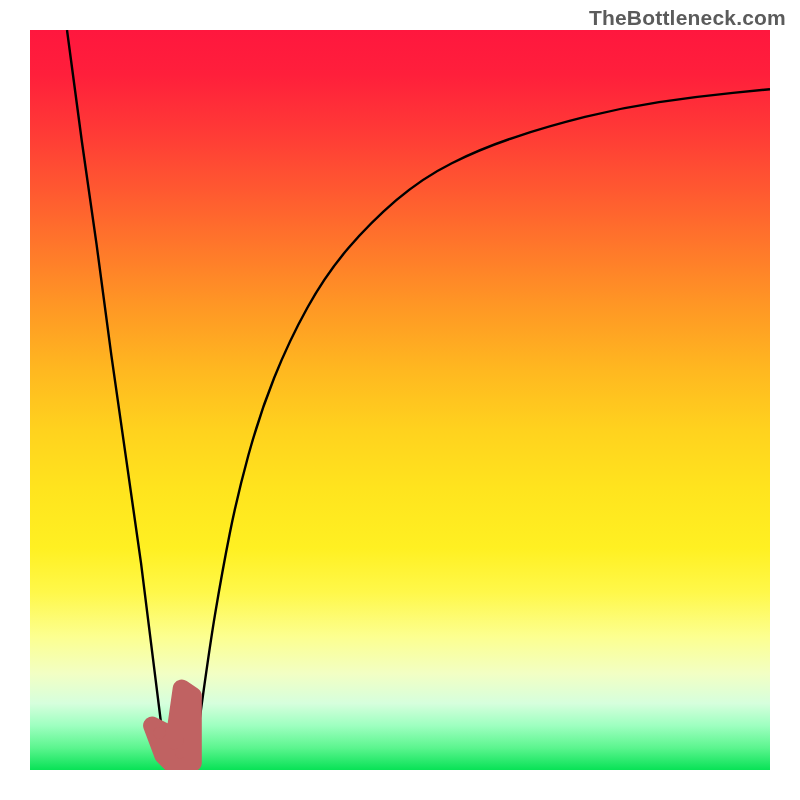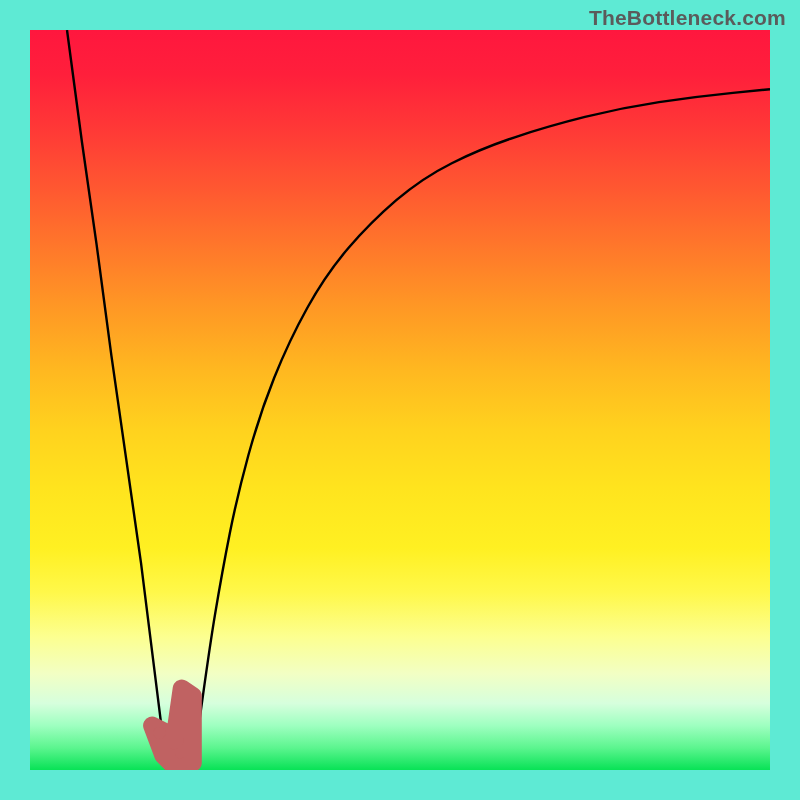--- a/index.html
+++ b/index.html
@@ -1,16 +1,16 @@
 <!DOCTYPE html>
 <html><head>
 <meta charset="utf-8">
 <style>
   html,body{margin:0;padding:0;width:800px;height:800px;overflow:hidden;background:#000;font-family:Arial,Helvetica,sans-serif}
-  .frame{position:absolute;inset:0;background:#5eead4}
+  .frame{position:absolute;inset:0;background:#ffffff}
   .plot{position:absolute;left:30px;top:30px;width:740px;height:740px}
   .gradient{position:absolute;inset:0;
     background:linear-gradient(to bottom,
       #ff173e 0%,
       #ff1f3b 6%,
       #ff3b36 14%,
       #ff5a30 22%,
       #ff7a2a 30%,
       #ff9a24 38%,
       #ffb820 46%,

